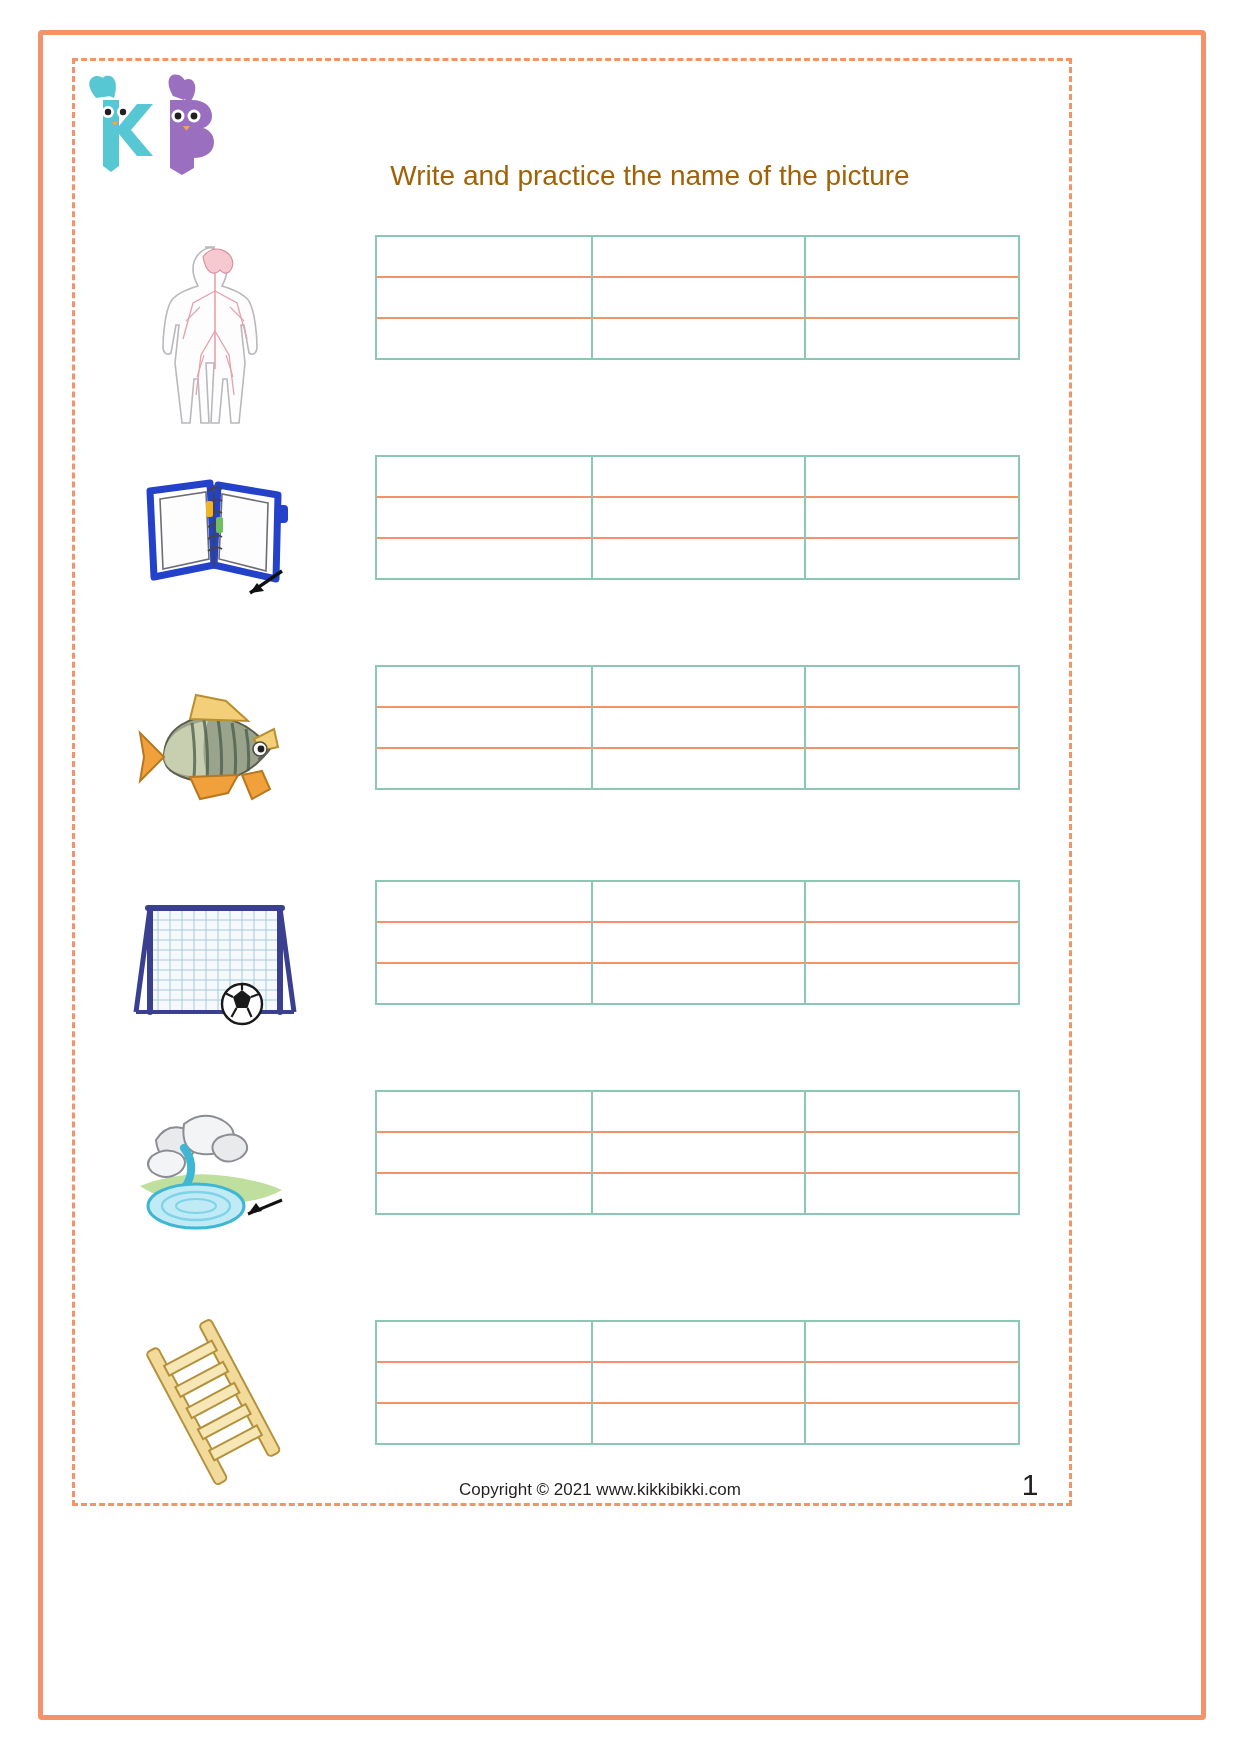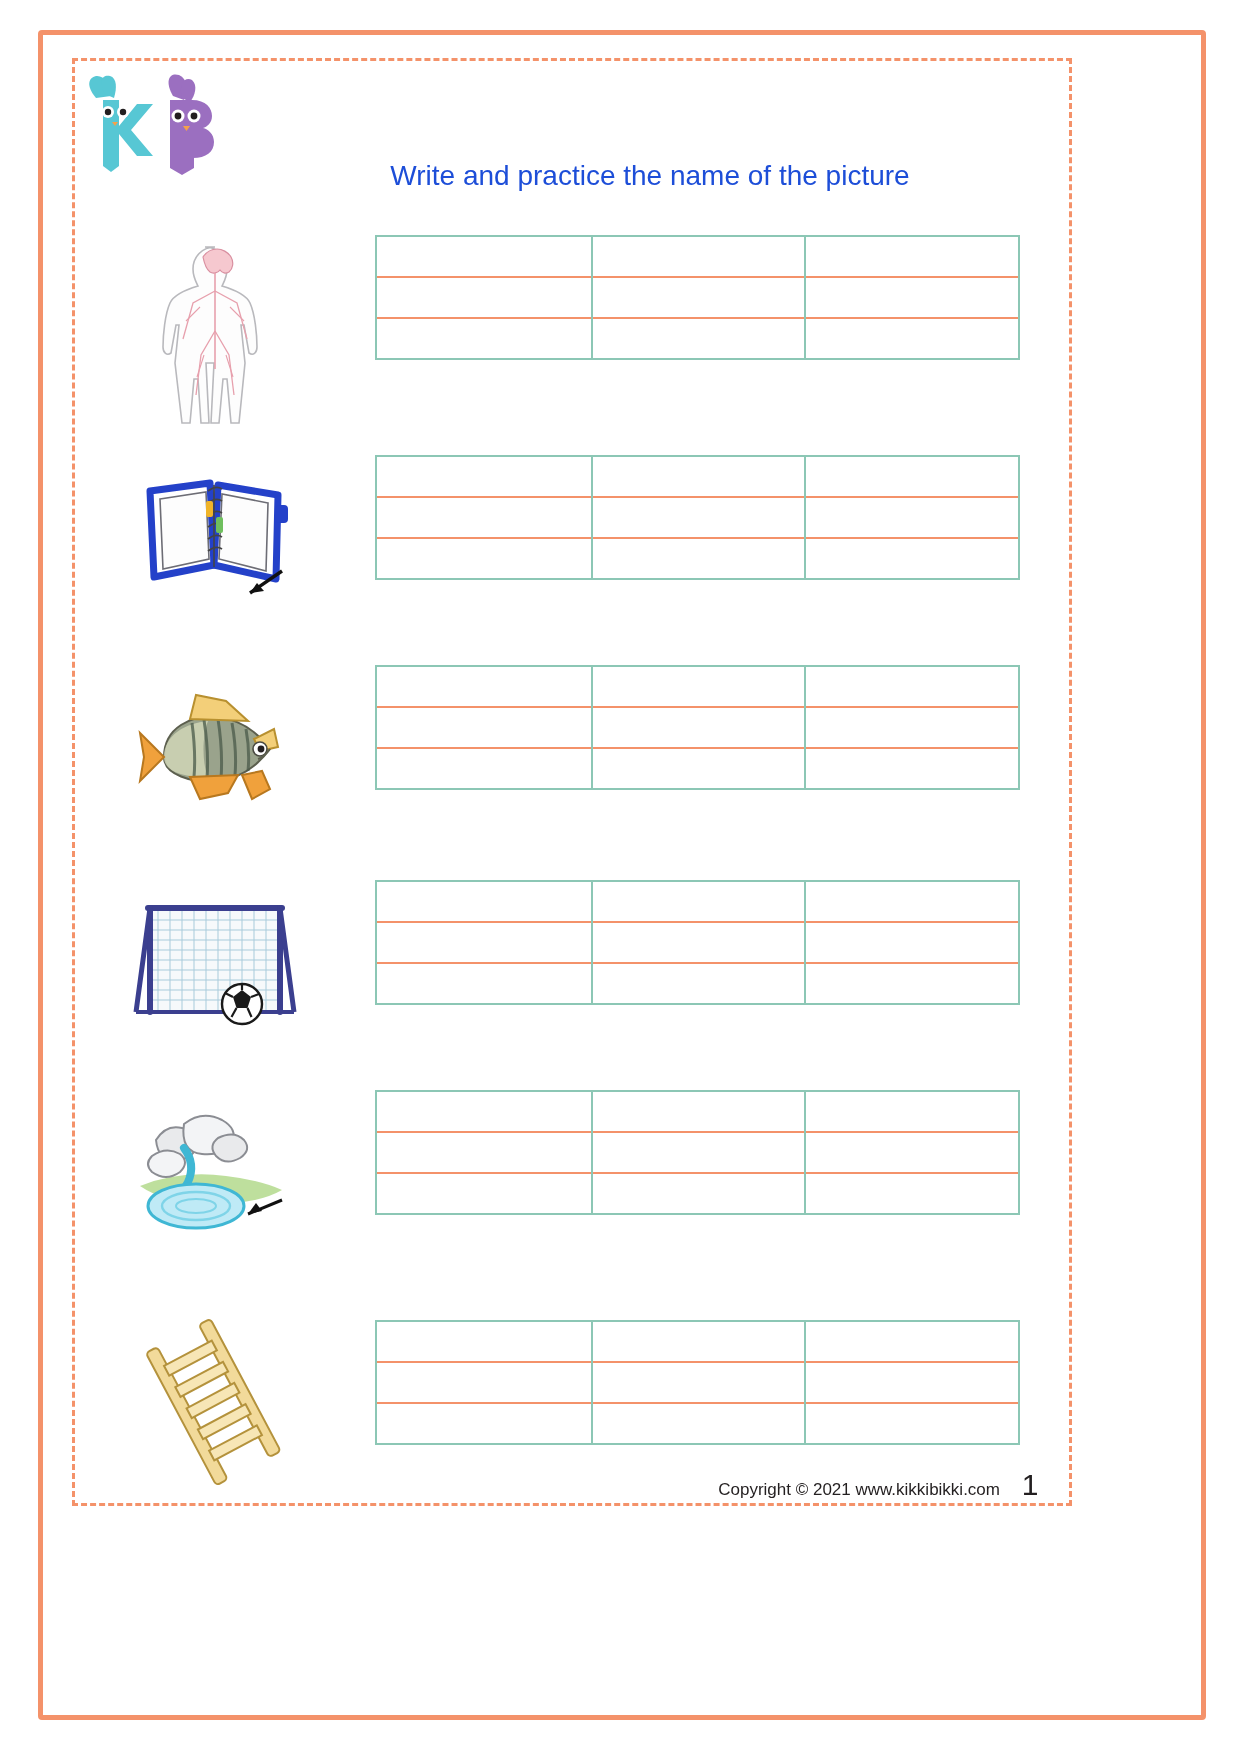--- a/index.html
+++ b/index.html
@@ -62,21 +62,21 @@
     color: #f4926a;
     letter-spacing: 1px;
   }
   .subtitle {
     position: absolute;
     top: 160px;
     left: 200px;
     width: 900px;
     text-align: center;
     font-size: 28px;
-    color: #1d4ed8;
+    color: #a16207;
   }
 
   
   .row {
     position: absolute;
     left: 100px;
     width: 950px;
     height: 200px;
   }
   .pic {
@@ -114,21 +114,21 @@
   }
   .lines .vline.v1 { left: 33.33%; }
   .lines .vline.v2 { left: 66.66%; }
 
   
   .copyright {
     position: absolute;
     left: 200px;
     top: 1480px;
     width: 800px;
-    text-align: right;
+    text-align: center;
     font-size: 17px;
     color: #231f20;
   }
   .page-number {
     position: absolute;
     left: 1010px;
     top: 1468px;
     width: 40px;
     text-align: center;
     font-size: 30px;

